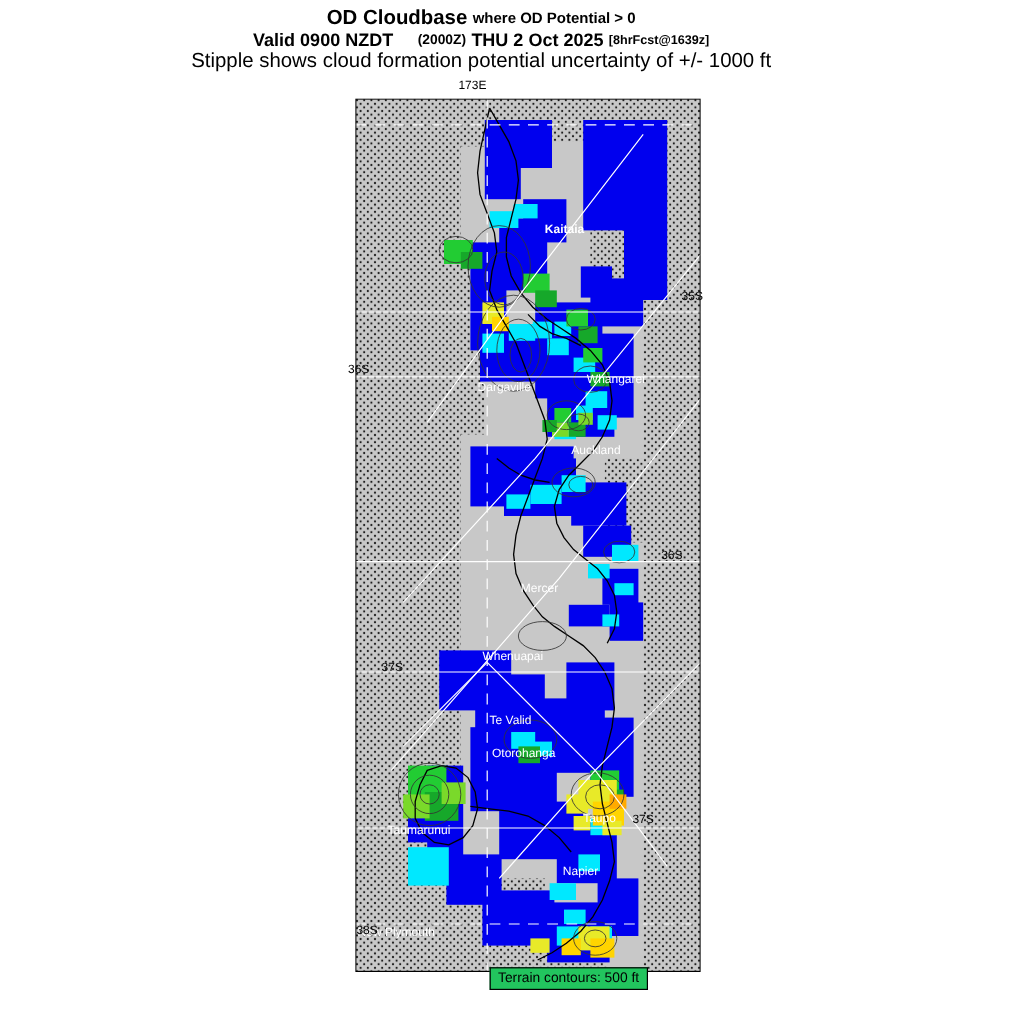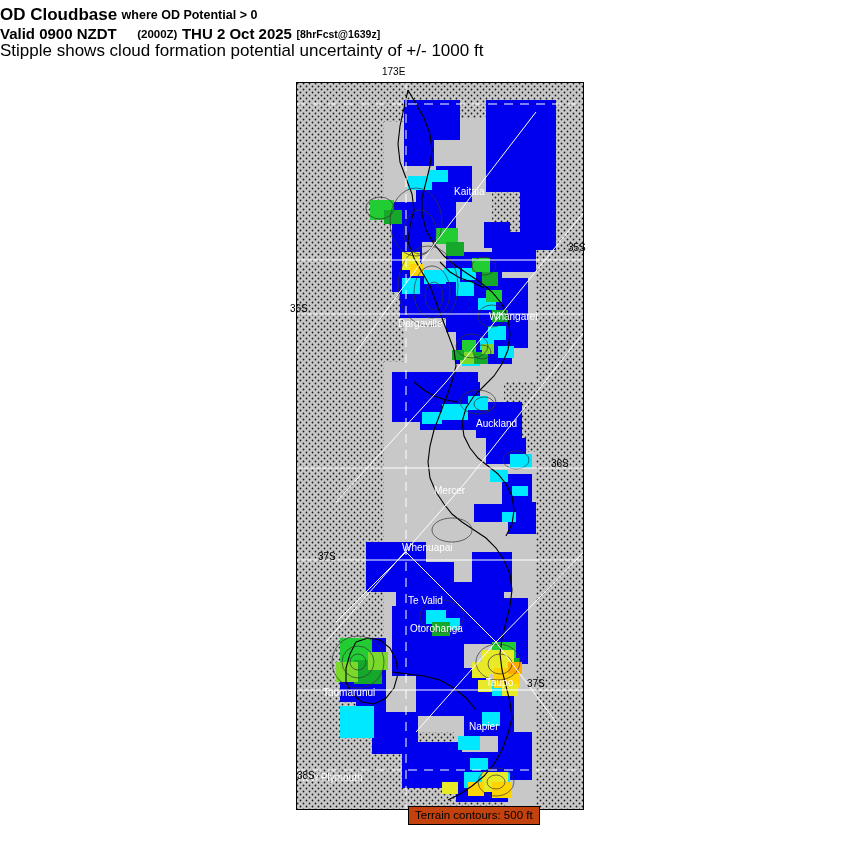--- a/index.html
+++ b/index.html
@@ -14,20 +14,22 @@
     position: relative;
     overflow: hidden;
   }
 
   
   #header {
     position: absolute;
     top: 0;
     left: 0;
     width: 708px;
+    text-align: center;
+    padding-left: 47px;
   }
   #title-line1 {
     margin-top: 6px;
     line-height: 18px;
     white-space: nowrap;
   }
   #title-main {
     font-size: 17px;
     font-weight: bold;
     color: #000;
@@ -99,21 +101,21 @@
   }
   .grid-label.dark {
     color: #000000;
   }
 
   
   #terrain-note {
     position: absolute;
     left: 408px;
     top: 806px;
-    background: #c2410c;
+    background: #22c55e;
     border: 1px solid #000000;
     font-size: 11.5px;
     color: #000;
     padding: 2px 6px 3px 6px;
     white-space: nowrap;
   }
 
   
   #colorbar-wrap {
     position: absolute;
@@ -364,24 +366,24 @@
         <path d="M240,30 L140,160 L60,270"></path>
         <path d="M288,470 L200,560 L120,650"></path>
         <path d="M110,470 L200,560 L260,640"></path>
         <path d="M110,470 L40,540"></path>
       </g>
 
       <rect x="0.5" y="0.5" width="287" height="727" fill="none" stroke="#000000" stroke-width="1"></rect>
     </g>
   </svg>
 
-  <div class="city-label" style="left:158px;  top:104px;">Kaitaia</div>
+  <div class="city-label" style="left:158px;  top:104px;font-weight:bold;">Kaitaia</div>
   <div class="city-label" style="left:193px;  top:229px;">Whangarei</div>
   <div class="city-label" style="left:102px;  top:236px;">Dargaville</div>
-  <div class="city-label" style="left:180px;  top:288px;margin-top:48px;">Auckland</div>
+  <div class="city-label" style="left:180px;  top:288px;">Auckland</div>
   <div class="city-label" style="left:138px;  top:403px;">Mercer</div>
   <div class="city-label" style="left:106px;  top:460px;">Whenuapai</div>
   <div class="city-label" style="left:112px;  top:513px;">Te Valid</div>
   <div class="city-label" style="left:114px;  top:541px;text-align:center;">Otorohanga</div>
   <div class="city-label" style="left:190px;  top:595px;">Taupo</div>
   <div class="city-label" style="left:27px;   top:605px;">Taumarunui</div>
   <div class="city-label" style="left:173px;  top:639px;">Napier</div>
   <div class="city-label" style="left:2px;    top:690px;">New Plymouth</div>
 </div>
 

